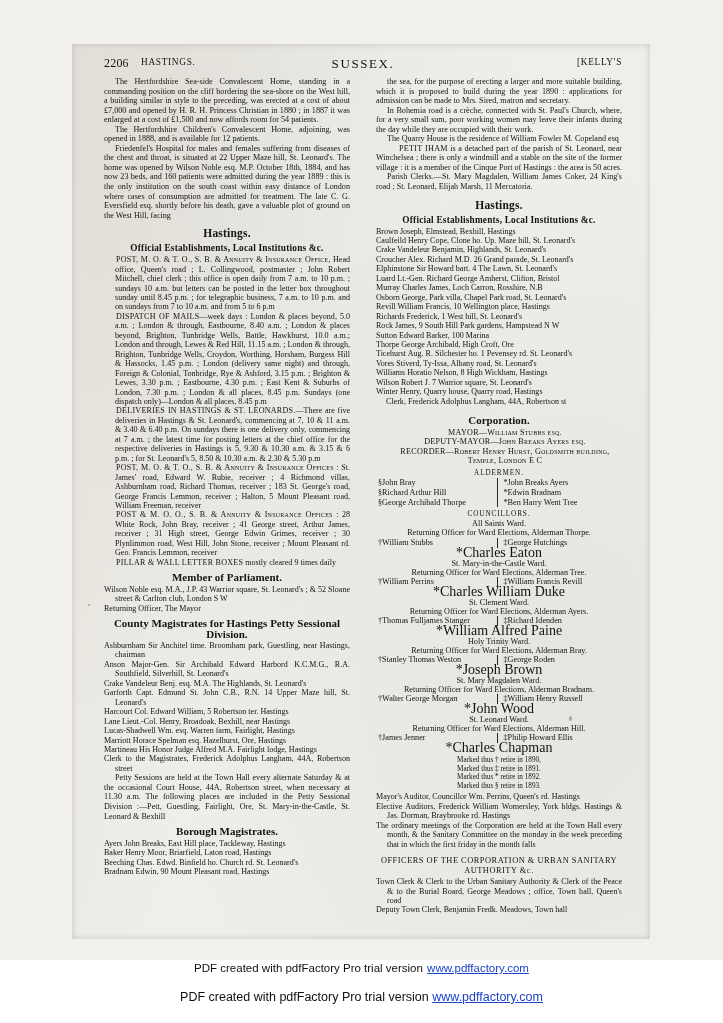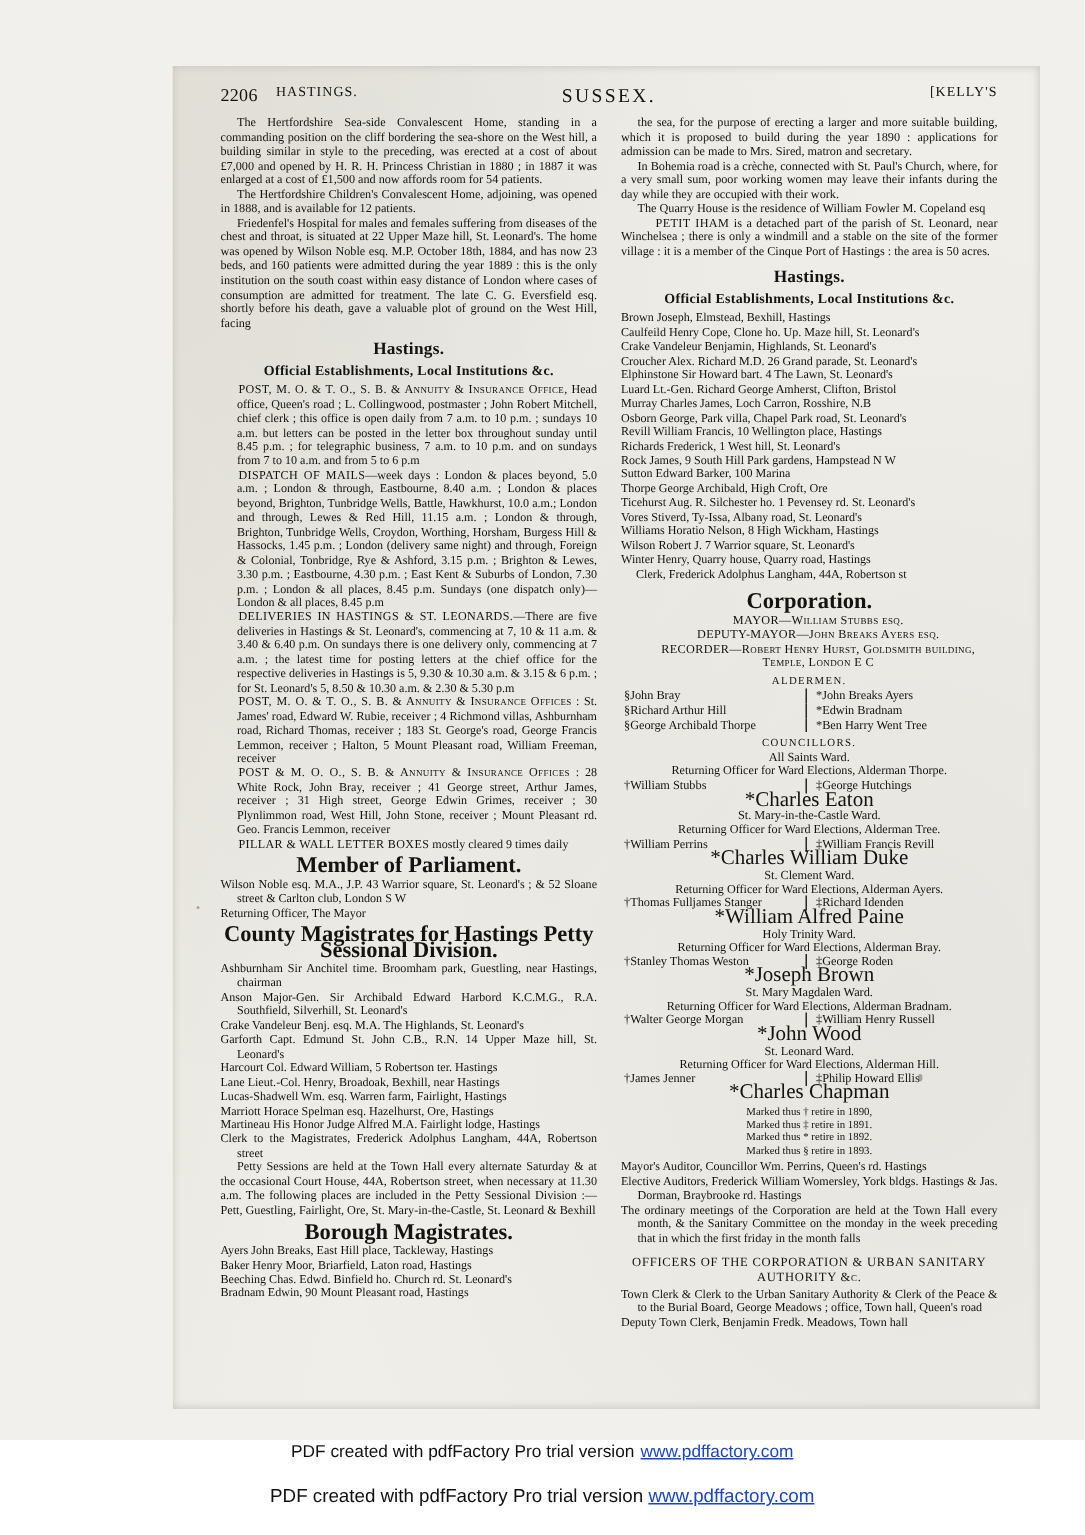--- a/index.html
+++ b/index.html
@@ -12,21 +12,20 @@
   }
   .page-scan{
     position:absolute;left:0;top:0;width:723px;height:960px;
     background:#f2f0ec;
   }
   .paper{
     position:absolute;
     left:72px;top:44px;width:578px;height:895px;
     background:#efeee9;
     box-shadow:0 0 6px rgba(120,115,105,.35) inset;
-    margin-left:43px;
   }
   .paper:before{
     content:"";position:absolute;left:0;top:0;right:0;bottom:0;
     background:
       radial-gradient(ellipse at 20% 15%, rgba(0,0,0,.035), transparent 55%),
       radial-gradient(ellipse at 85% 70%, rgba(0,0,0,.04), transparent 60%),
       linear-gradient(105deg, rgba(210,203,188,.30), rgba(255,255,255,0) 40%);
     pointer-events:none;
   }
   .content{
@@ -38,21 +37,21 @@
   .runhead{
     position:relative;height:17px;margin-bottom:4px;
     font-size:11.5px;
   }
   .rh-folio{position:absolute;left:0;top:0;font-size:12px;letter-spacing:.2px;}
   .rh-left{position:absolute;left:37px;top:1px;font-size:9.3px;letter-spacing:.7px;text-transform:uppercase;font-variant:small-caps;}
   .rh-center{position:absolute;left:0;right:0;top:0;text-align:center;font-size:13px;letter-spacing:1.6px;font-family:Liberation Serif, serif;}
   .rh-right{position:absolute;right:0;top:1px;font-size:9.3px;letter-spacing:.7px;}
 
   
-  .cols{display:flex;gap:2px;}
+  .cols{display:flex;gap:12px;}
   .col{width:252px;}
   .col.left{padding-right:6px;border-right:0;}
   .col.right{padding-left:8px;}
 
   p,div.l{margin:0;}
   .para{
     font-size:8.15px;line-height:9.55px;text-align:justify;
     text-indent:11px;margin-bottom:0;
     -webkit-font-smoothing:none;
   }
@@ -66,21 +65,21 @@
 
   .h-major{
     text-align:center;font-weight:bold;font-size:11.5px;
     margin:3px 0 1px;letter-spacing:.2px;
   }
   .h-sect{
     text-align:center;font-weight:bold;font-size:9.3px;
     margin:4px 0 2px;letter-spacing:.2px;
   }
   .h-sect2{
-    text-align:center;font-weight:bold;font-size:15px;
+    text-align:center;font-weight:bold;font-size:11px;
     margin:5px 0 2px;line-height:10.5px;
   }
   .h-small{
     text-align:center;font-size:7.2px;letter-spacing:.9px;
     font-variant:small-caps;margin:3px 0 1px;
   }
   .h-ward{
     text-align:center;font-size:8.2px;margin:1px 0 0;
   }
   .centered{text-align:center;font-size:8.15px;line-height:9.6px;}
@@ -196,20 +195,21 @@
         <div class="col right">
 
           <p class="para">the sea, for the purpose of erecting a larger and more suitable building, which it is proposed to build during the year 1890 : applications for admission can be made to Mrs. Sired, matron and secretary.</p>
           <p class="para">In Bohemia road is a crèche, connected with St. Paul's Church, where, for a very small sum, poor working women may leave their infants during the day while they are occupied with their work.</p>
           <p class="para">The Quarry House is the residence of William Fowler M. Copeland esq</p>
 
           <p class="para">
             <span class="sc">PETIT IHAM</span>
             <span>is a detached part of the parish of St. Leonard, near Winchelsea ; there is only a windmill and a stable on the site of the former village : it is a member of the Cinque Port of Hastings : the area is 50 acres.</span>
           </p>
+          <p class="para">Parish Clerks.—St. Mary Magdalen, William James Coker, 24 King's road ; St. Leonard, Elijah Marsh, 11 Mercatoria.</p>
 
           <div class="gapsm"></div>
           <div class="h-major">Hastings.</div>
           <div class="h-sect">Official Establishments, Local Institutions &amp;c.</div>
 
           <div>
             <div class="hang">Brown Joseph, Elmstead, Bexhill, Hastings</div>
             <div class="hang">Caulfeild Henry Cope, Clone ho. Up. Maze hill, St. Leonard's</div>
             <div class="hang">Crake Vandeleur Benjamin, Highlands, St. Leonard's</div>
             <div class="hang">Croucher Alex. Richard M.D. 26 Grand parade, St. Leonard's</div>

